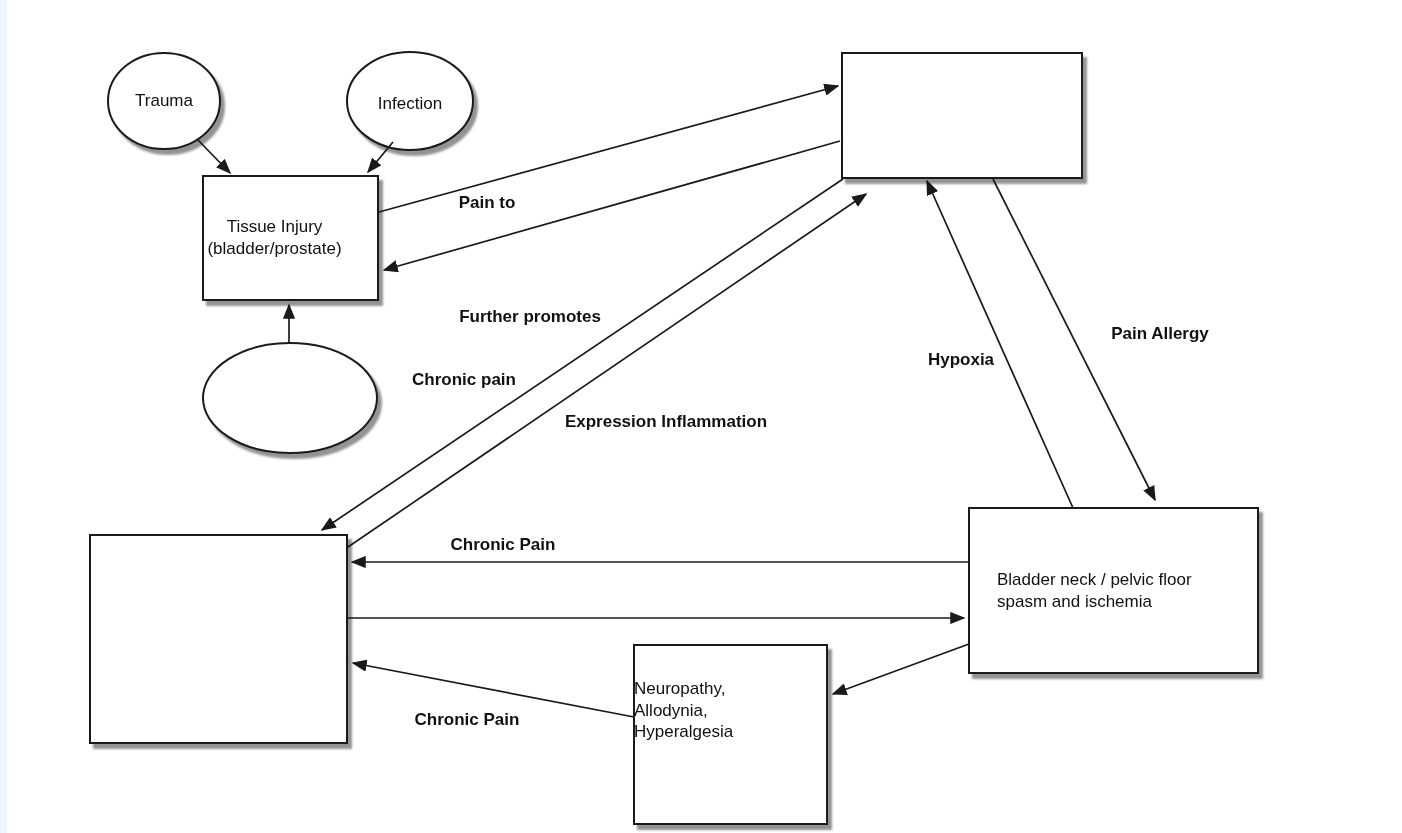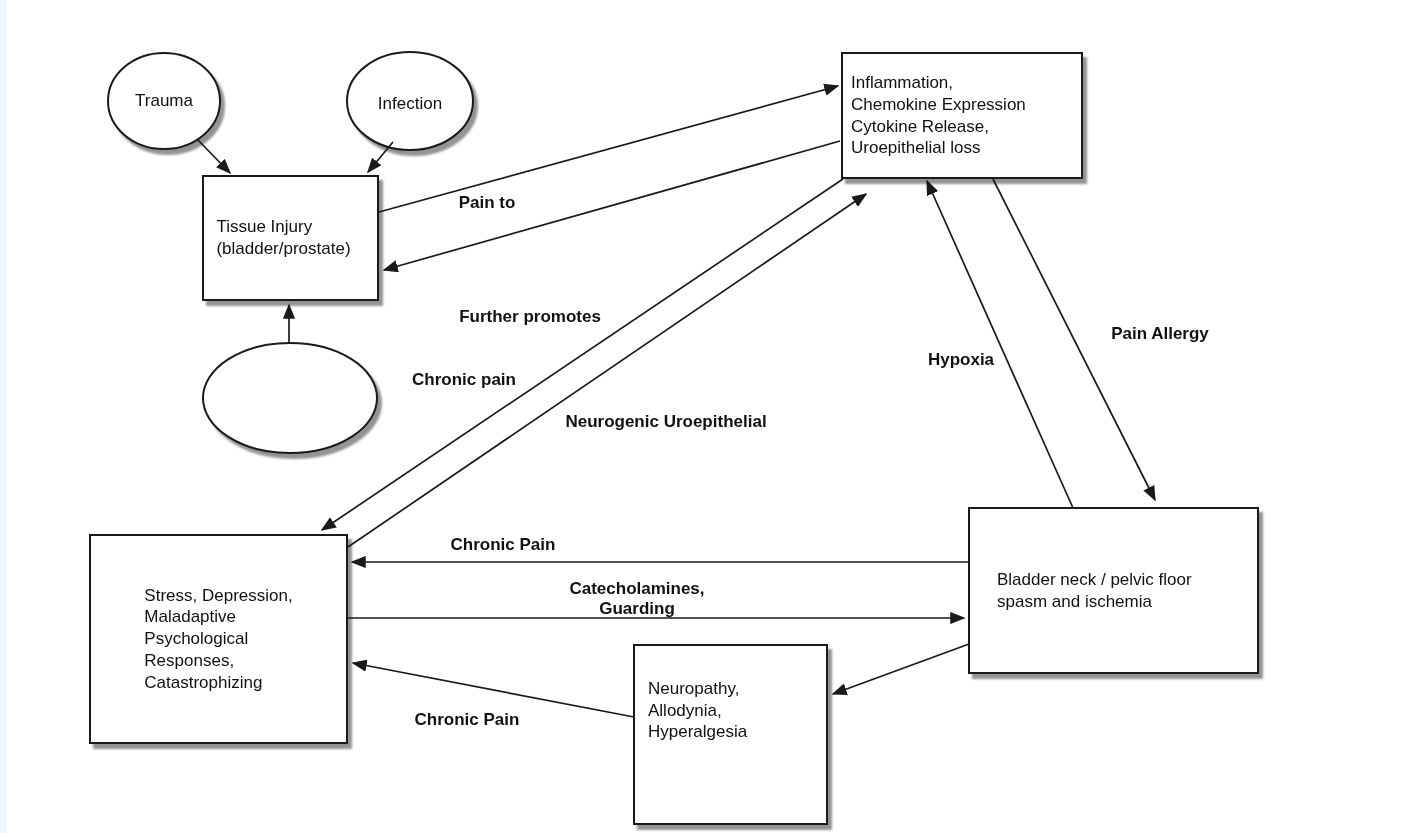--- a/index.html
+++ b/index.html
@@ -21,21 +21,21 @@
     position:absolute;left:0;top:0;width:7px;height:833px;
     background:var(--left-strip);
   }
   svg.wire{position:absolute;left:0;top:0;width:1402px;height:833px;}
   .node-shape{fill:var(--node-fill);stroke:var(--line);stroke-width:2px;}
   .shadowed{filter:drop-shadow(4px 5px 1px var(--shadow));}
   .edge{stroke:var(--line);stroke-width:1.7px;fill:none;}
   #arrowhead path{fill:var(--line);}
   .node-label{
     position:absolute;display:flex;align-items:center;justify-content:center;
-    text-align:left;white-space:pre-line;font-size:17px;line-height:1.28;
+    text-align:center;white-space:pre-line;font-size:17px;line-height:1.28;
     color:var(--ink);pointer-events:none;
   }
   .node-label.left{justify-content:flex-start;text-align:left;}
   .edge-label{
     position:absolute;transform:translate(-50%,-50%);
     font-weight:bold;font-size:17px;line-height:1.15;white-space:pre-line;
     text-align:center;color:var(--ink);pointer-events:none;
   }
 </style>
 </head>
@@ -70,40 +70,29 @@
     <line class="edge" x1="1073" y1="508" x2="927" y2="181" marker-end="url(#arrowhead)"></line>
     <line class="edge" x1="993" y1="179" x2="1155" y2="500" marker-end="url(#arrowhead)"></line>
     <line class="edge" x1="969" y1="562" x2="352" y2="562" marker-end="url(#arrowhead)"></line>
     <line class="edge" x1="347" y1="618" x2="964" y2="618" marker-end="url(#arrowhead)"></line>
     <line class="edge" x1="969" y1="644" x2="833" y2="694" marker-end="url(#arrowhead)"></line>
     <line class="edge" x1="634" y1="717" x2="353" y2="663" marker-end="url(#arrowhead)"></line>
   </svg>
 
   <div class="node-label" style="left:108px;top:53px;width:112px;height:96px;">Trauma</div>
   <div class="node-label" style="left:347px;top:55px;width:126px;height:98px;">Infection</div>
-  <div class="node-label" style="left:194px;top:176px;width:179px;height:124px;">Tissue Injury
+  <div class="node-label" style="left:185px;top:176px;width:179px;height:124px;">Tissue Injury
 (bladder/prostate)</div>
-  <div class="node-label left" style="left:842px;top:53px;width:240px;height:125px;padding-left:9px;box-sizing:border-box;">Inflammation,
-Chemokine Expression
-Cytokine Release,
-Uroepithelial loss</div>
-  <div class="node-label" style="left:90px;top:535px;width:257px;height:208px;">Stress, Depression,
-Maladaptive
-Psychological
-Responses,
-Catastrophizing</div>
   <div class="node-label left" style="left:969px;top:508px;width:289px;height:165px;padding-left:12px;box-sizing:border-box;margin-left:16px;">Bladder neck / pelvic floor
 spasm and ischemia</div>
-  <div class="node-label left" style="left:634px;top:645px;width:193px;height:131px;padding-left:14px;box-sizing:border-box;">Neuropathy,
+  <div class="node-label left" style="left:634px;top:645px;width:193px;height:131px;box-sizing:border-box;">Neuropathy,
 Allodynia,
 Hyperalgesia</div>
 
   <div class="edge-label" style="left:487px;top:203px;">Pain to</div>
   <div class="edge-label" style="left:530px;top:287px;margin-top:30px;">Further promotes</div>
   <div class="edge-label" style="left:464px;top:380px;">Chronic pain</div>
-  <div class="edge-label" style="left:666px;top:422px;">Neurogenic Uroepithelial</div>
+  <div class="edge-label" style="left:666px;top:422px;">Expression Inflammation</div>
   <div class="edge-label" style="left:961px;top:360px;">Hypoxia</div>
   <div class="edge-label" style="left:1160px;top:334px;">Pain Allergy</div>
   <div class="edge-label" style="left:503px;top:545px;">Chronic Pain</div>
-  <div class="edge-label" style="left:637px;top:599px;">Catecholamines,
-Guarding</div>
   <div class="edge-label" style="left:467px;top:720px;">Chronic Pain</div>
 </div>
 
 </body></html>

